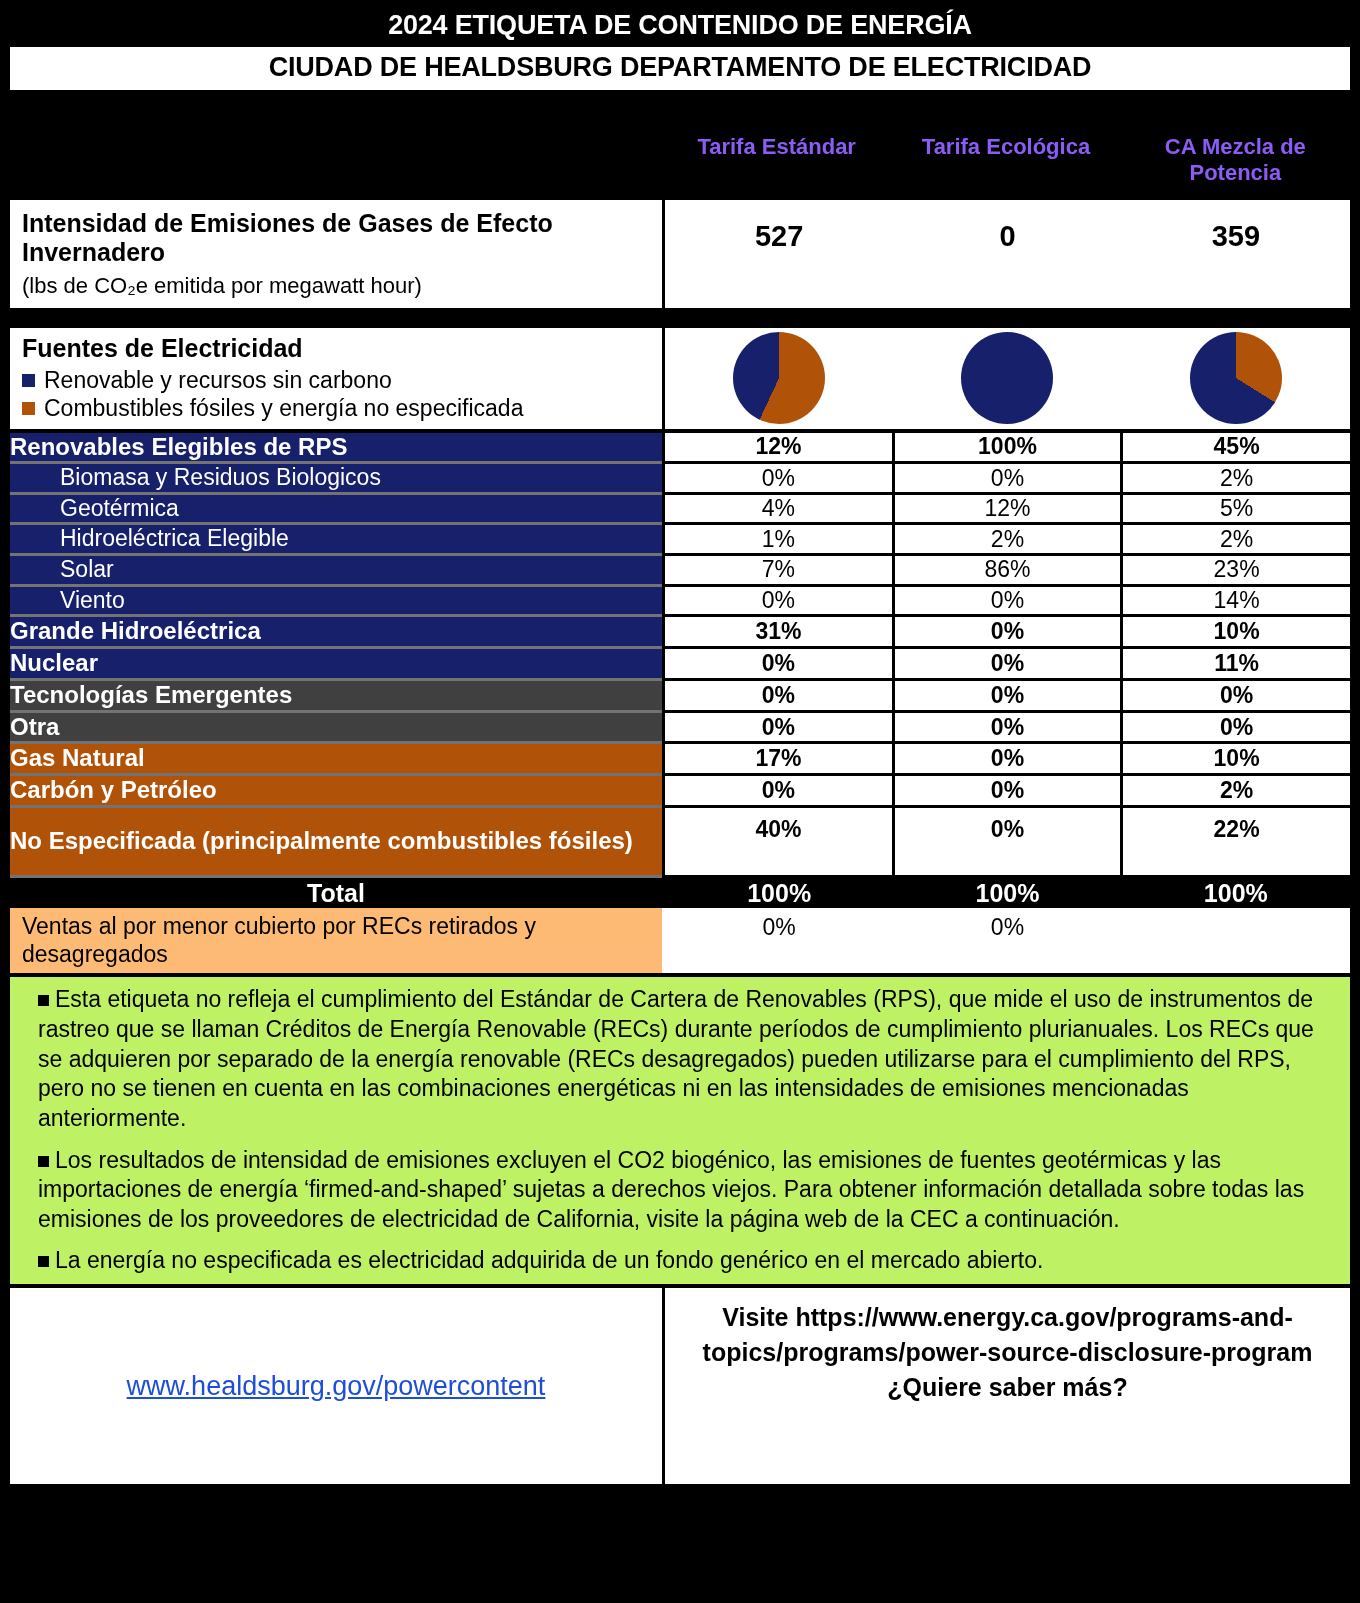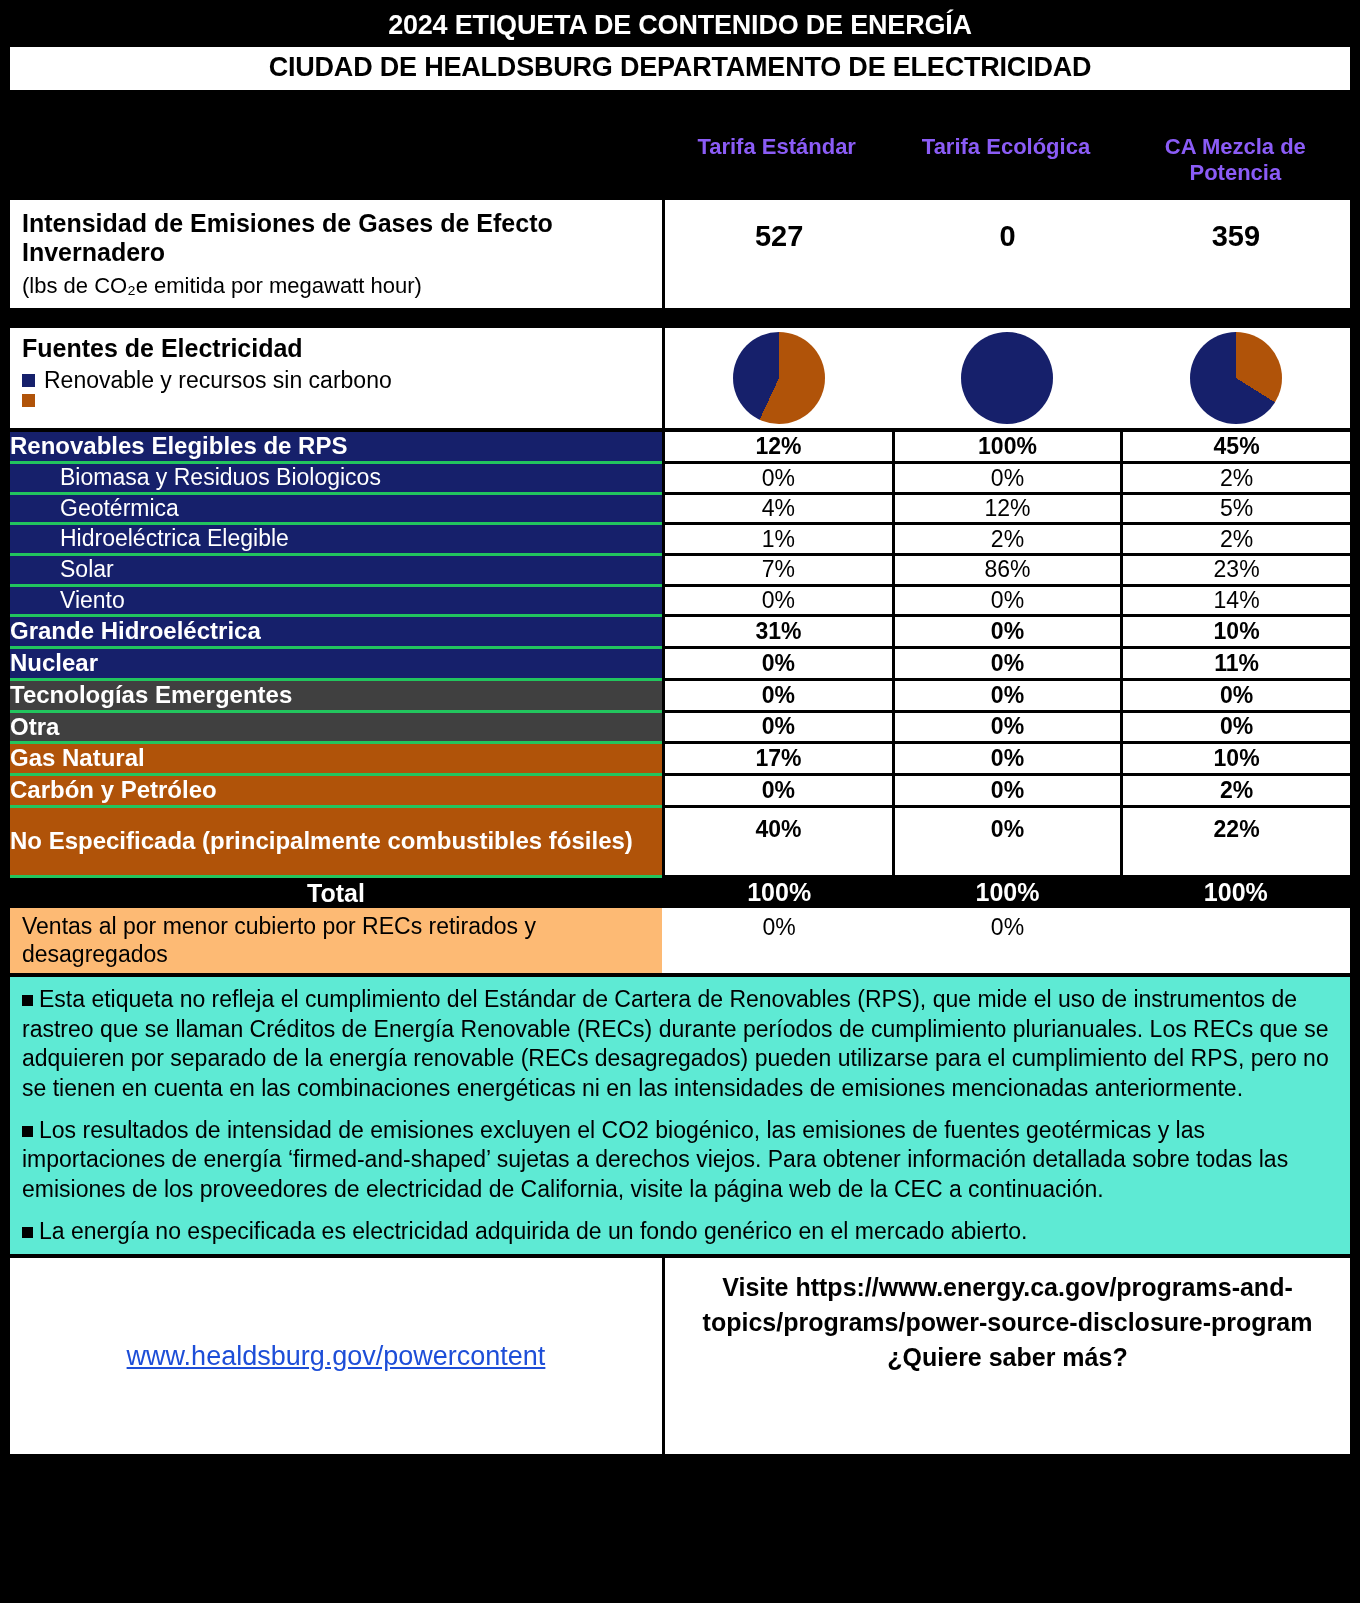--- a/index.html
+++ b/index.html
@@ -155,21 +155,21 @@
     vertical-align: middle;
     border-right: 3px solid #000000;
     border-bottom: 3px solid #000000;
     padding: 4px 0;
   }
   .td-val.bold { font-weight: bold; }
   .td-val.last { border-right: none; }
   .row-navy .td-label { background: #16206B; }
   .row-gray .td-label { background: #404040; }
   .row-orange .td-label { background: #B05309; }
-  tr.datarow .td-label { border-bottom: 3px solid #22c55e; margin-top: 25px; }
+  tr.datarow .td-label { border-bottom: 3px solid #737373; margin-top: 25px; }
 
   
   .total-row td {
     background: #000000;
     color: #ffffff;
     font-weight: bold;
     font-size: 25px;
     text-align: center;
     padding: 5px 0 7px 0;
     border: none;
@@ -188,23 +188,23 @@
     line-height: 1.2;
     border-bottom: none;
   }
   .retail-row .td-val {
     border-right: none; border-bottom: none;
     vertical-align: top; padding-top: 6px;
   }
 
   
   .notes {
-    background: #5eead4;
+    background: #bef264;
     margin-top: 4px;
-    padding: 8px 14px 8px 12px;
+    padding: 8px 14px 8px 28px;
     font-size: 23px;
     color: #000000;
     line-height: 1.29;
   }
   .note-p { margin: 0 0 12px 0; }
   .note-p:last-child { margin-bottom: 0; }
   .bullet-sq {
     display: inline-block;
     width: 11px; height: 11px;
     background: #000;
@@ -274,20 +274,21 @@
 
   <div class="sources-row">
     <div class="sources-left">
       <div class="sources-title">Fuentes de Electricidad</div>
       <div class="legend-item">
         <span class="legend-sq" style="background:#16206B"></span>
         <span>Renovable y recursos sin carbono</span>
       </div>
       <div class="legend-item">
         <span class="legend-sq" style="background:#B05309"></span>
+        <span>Combustibles fósiles y energía no especificada</span>
       </div>
     </div>
     <div class="pies">
       <div class="pie" style="background:conic-gradient(#B05309 0deg 205deg,#16206B 205deg 360deg)"></div>
       <div class="pie" style="background:#16206B"></div>
       <div class="pie" style="background:conic-gradient(#B05309 0deg 122deg,#16206B 122deg 360deg)"></div>
     </div>
   </div>
 
   <div class="blackgap-sm"></div>

